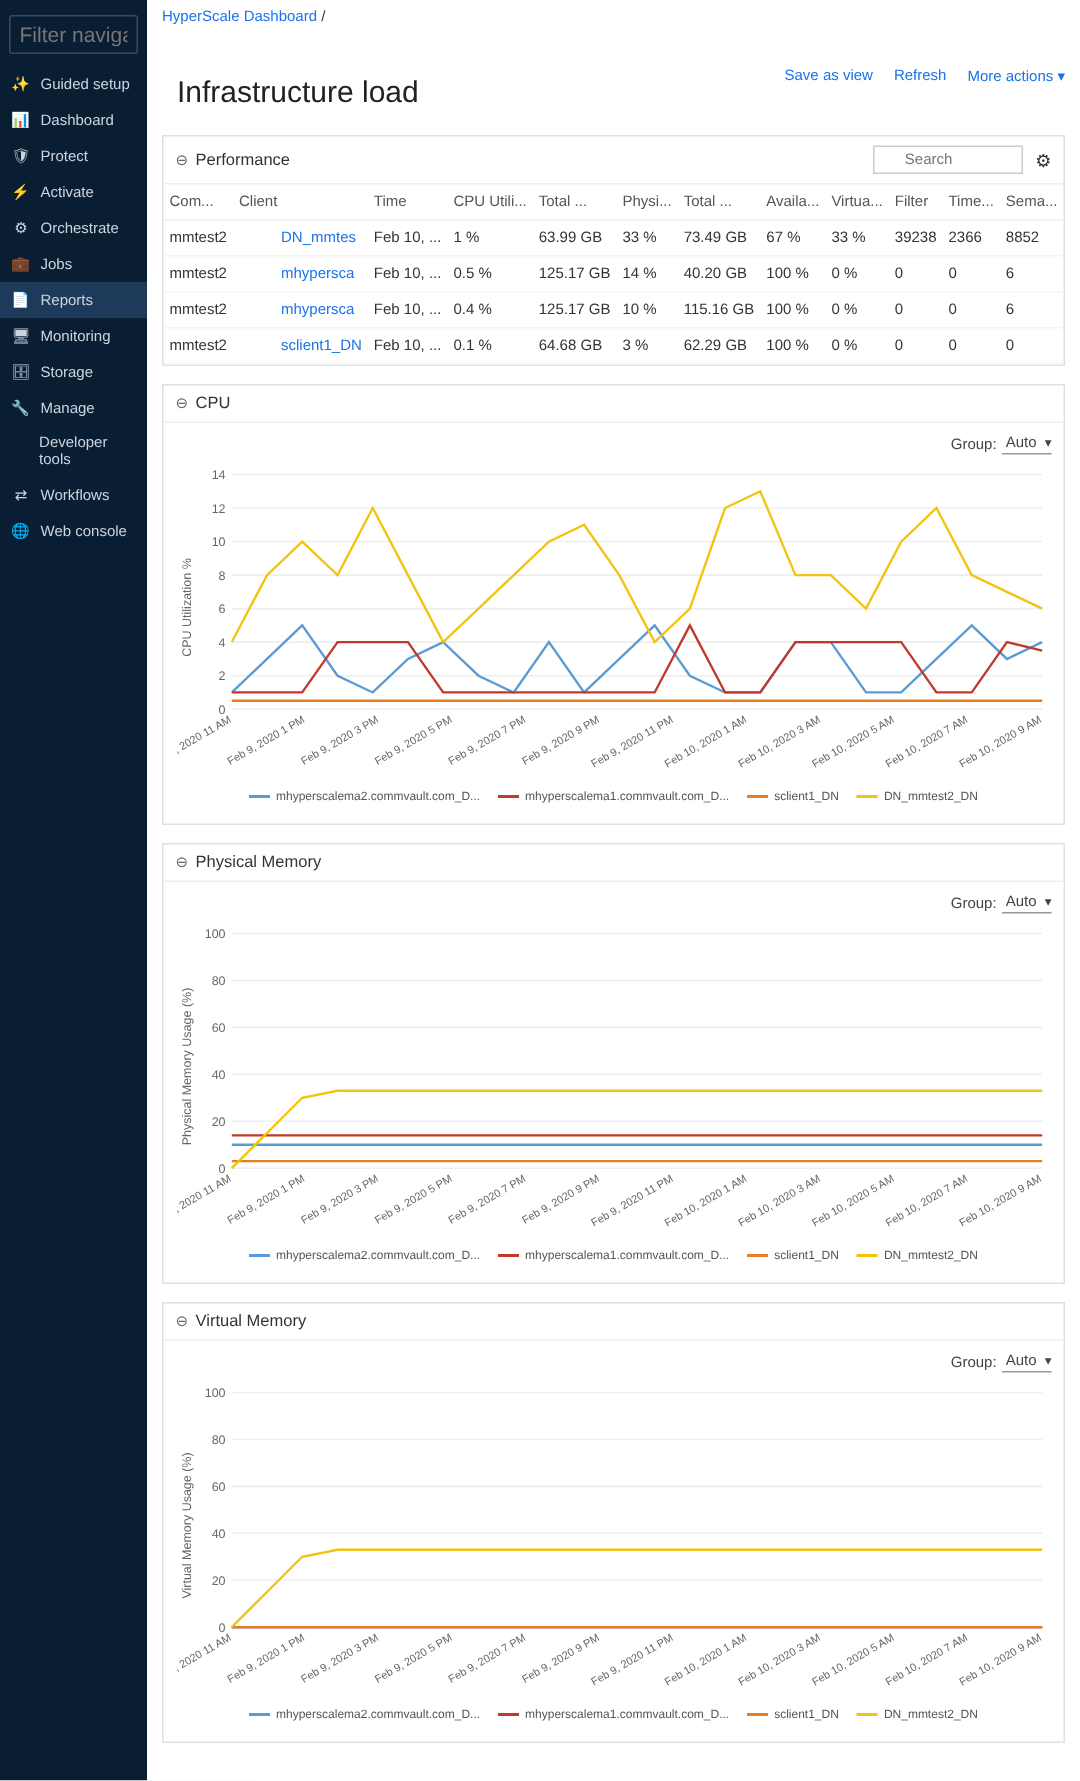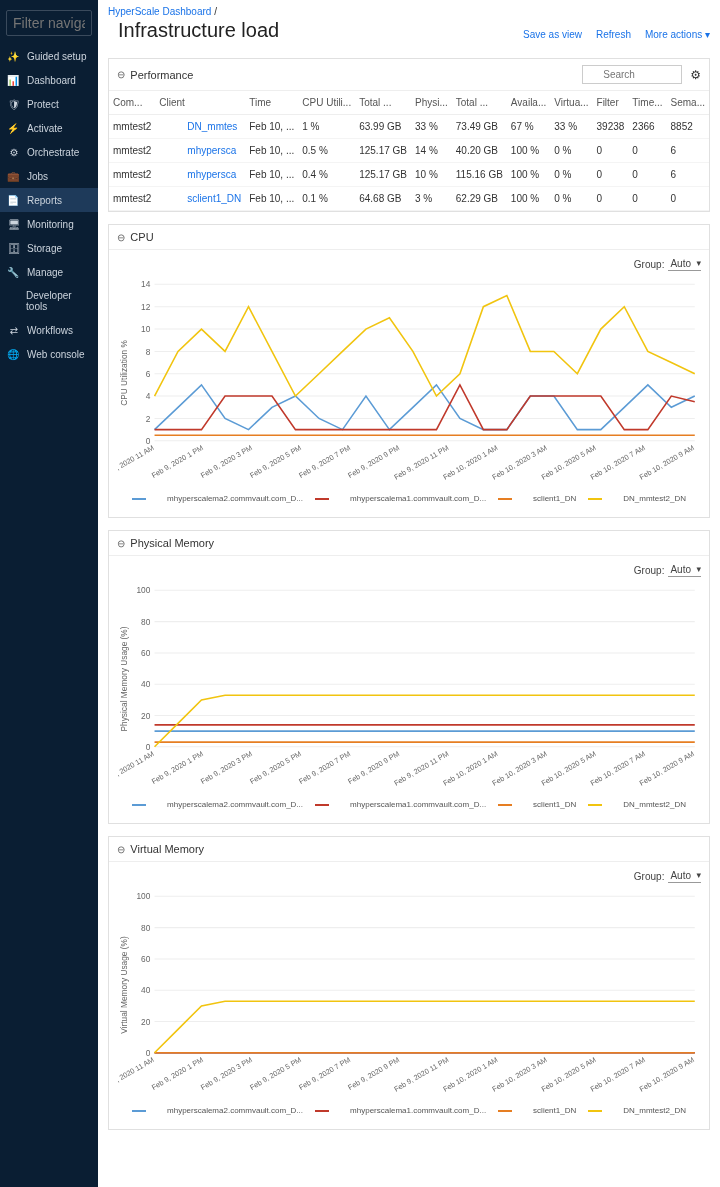--- a/index.html
+++ b/index.html
@@ -7,21 +7,21 @@
 .layout { display: flex; }
 .sidebar { width: 113px; background: #0a1e33; color: #ccd4dd; min-height: 1187px; padding-top: 6px; }
 .filter-box { margin: 4px 6px 8px 6px; }
 .filter-box input { width: 100%; background: #0a1e33; border: 1px solid #3a4a5c; color: #a0acb9; padding: 4px 6px; font-size: 14px; border-radius: 2px; }
 .nav-item { display: flex; align-items: center; gap: 7px; padding: 6px 8px; font-size: 10px; cursor: pointer; }
 .nav-item.active { background: #1e3a5a; }
 .nav-icon { width: 12px; height: 12px; display: inline-flex; align-items: center; justify-content: center; }
 .main { flex: 1; background: #fff; }
 .breadcrumb { padding: 6px 10px 0 10px; font-size: 10px; }
 .breadcrumb a { color: #1a73e8; text-decoration: none; }
-.page-title { padding: 2px 10px 10px 10px; font-size: 20px; font-weight: 400; color: #222; }
+.page-title { padding: 2px 10px 10px 10px; font-size: 20px; font-weight: 400; color: #222; margin-top: 32px; }
 .header-row { display: flex; justify-content: space-between; align-items: center; padding: 0 10px 6px 10px; }
 .header-actions { display: flex; gap: 14px; font-size: 10px; }
 .header-actions a { color: #1a73e8; text-decoration: none; cursor: pointer; }
 .filters { display: flex; gap: 6px; padding: 0 10px 10px 10px; }
 .dropdown { background: #e8e8e8; border: 1px solid #d0d0d0; padding: 4px 18px 4px 8px; font-size: 10px; position: relative; border-radius: 2px; cursor: pointer; }
 .dropdown::after { content: "▾"; position: absolute; right: 5px; top: 4px; font-size: 9px; color: #555; }
 .panel { border: 1px solid #e0e0e0; margin: 0 10px 12px 10px; background: #fff; }
 .panel-header { display: flex; align-items: center; justify-content: space-between; padding: 6px 8px; border-bottom: 1px solid #eee; }
 .panel-title { display: flex; align-items: center; gap: 5px; font-size: 11px; font-weight: 500; }
 .collapse-icon { font-size: 10px; color: #666; }
@@ -34,21 +34,21 @@
 .table-footer { text-align: right; padding: 6px 8px; font-size: 9px; color: #888; }
 .chart-wrap { padding: 8px; position: relative; }
 .group-select { position: absolute; right: 8px; top: 8px; font-size: 10px; color: #444; display: flex; gap: 4px; align-items: center; }
 .group-select .gv { border-bottom: 1px solid #999; padding: 0 10px 1px 2px; position: relative; }
 .group-select .gv::after { content: "▾"; position: absolute; right: 0; top: 0; font-size: 9px; }
 svg.chart { width: 100%; height: 230px; display: block; }
 .grid line { stroke: #eee; stroke-width: 1; }
 .axis-label { font-size: 8px; fill: #666; }
 .x-tick { font-size: 7px; fill: #666; }
 .legend { display: flex; flex-wrap: wrap; justify-content: center; gap: 12px; padding: 6px; font-size: 8px; color: #555; }
-.legend-item { display: flex; align-items: center; gap: 21px; }
+.legend-item { display: flex; align-items: center; gap: 4px; }
 .swatch { width: 14px; height: 2px; }
 </style>
 </head>
 <body>
 
 <div class="layout">
   <nav class="sidebar">
     <div class="filter-box">
       <input type="text" placeholder="Filter navigation..." style="">
     </div>

